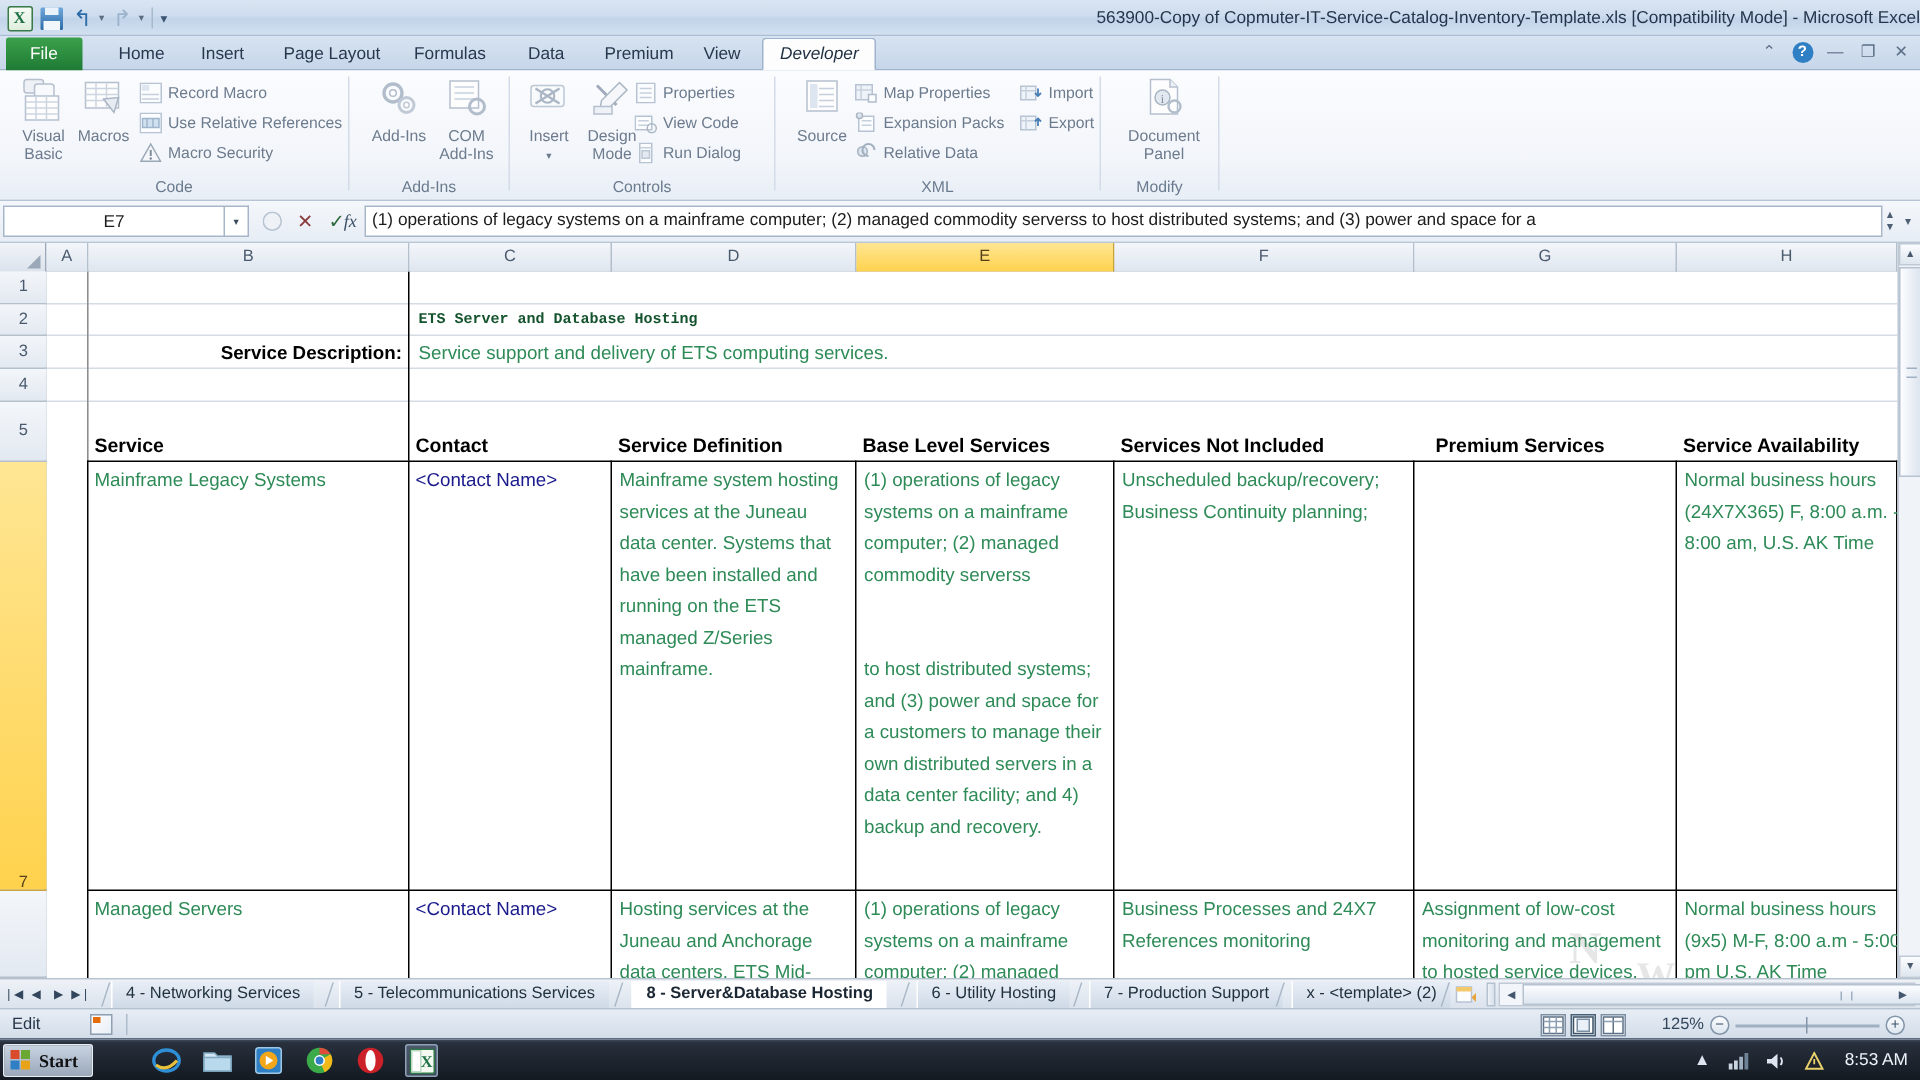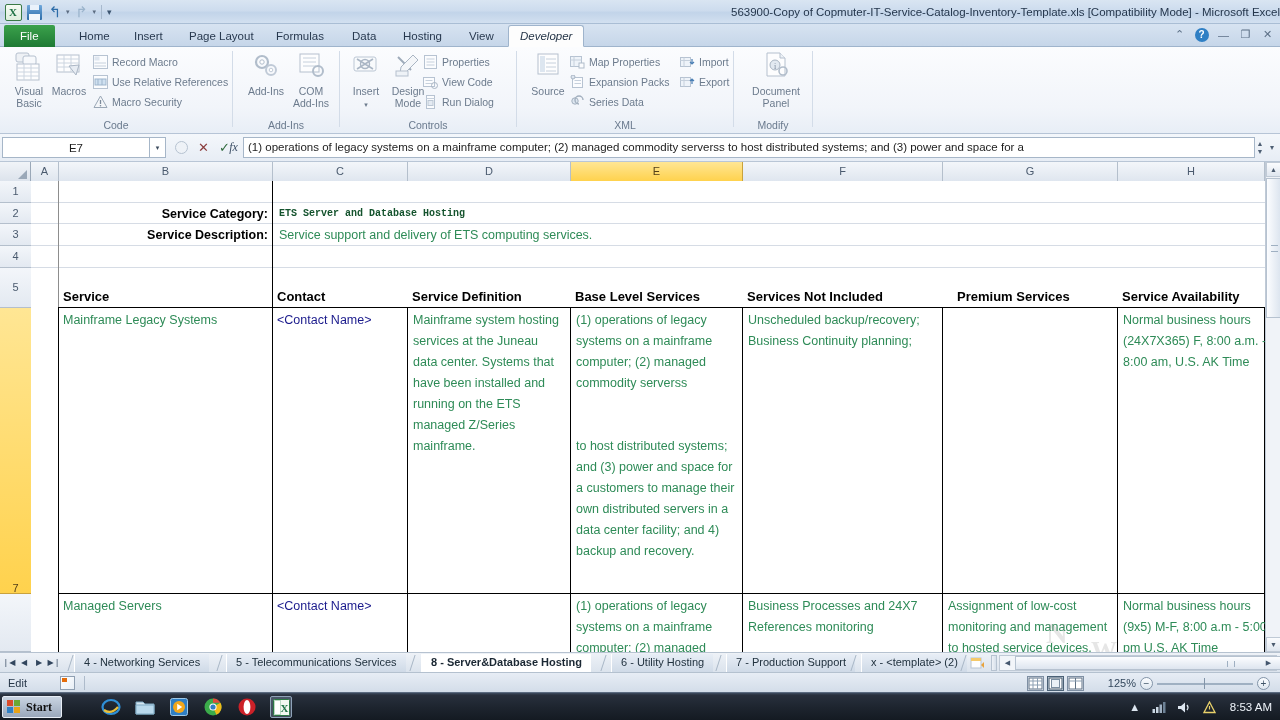--- a/index.html
+++ b/index.html
@@ -256,21 +256,21 @@
   <div id="title-text">563900-Copy of Copmuter-IT-Service-Catalog-Inventory-Template.xls [Compatibility Mode]  -  Microsoft Excel</div>
 </div>
 
 <div id="ribbontabs">
   <div class="rt file" style="left:4px;">File</div>
   <div class="rt" style="left:68px;">Home</div>
   <div class="rt" style="left:123px;">Insert</div>
   <div class="rt" style="left:178px;">Page Layout</div>
   <div class="rt" style="left:265px;">Formulas</div>
   <div class="rt" style="left:341px;">Data</div>
-  <div class="rt" style="left:392px;">Hosting</div>
+  <div class="rt" style="left:392px;">Premium</div>
   <div class="rt" style="left:458px;">View</div>
   <div class="rt active" style="left:508px;">Developer</div>
   <div id="helpgroup">
     <div class="hbtn">
         <span class="gl">⌃</span>
       </div>
     <div class="hbtn">
         <span class="circ-help">?</span>
       </div>
     <div class="hbtn">
@@ -487,21 +487,21 @@
       </span>
       <span>Expansion Packs</span>
     </div>
     <div class="smallrow" style="left:53px;top:45px;">
       <span class="ico">
         <svg width="15" height="14">
             <circle cx="5" cy="6" r="3.2" fill="#dde6f0" stroke="#a3b0bf"></circle>
             <path d="M9 9 a4 4 0 1 1 4 -4" fill="none" stroke="#a3b0bf" stroke-width="1.4"></path>
           </svg>
       </span>
-      <span>Series Data</span>
+      <span>Relative Data</span>
     </div>
     <div class="smallrow" style="left:163px;top:5px;">
       <span class="ico">
         <svg width="15" height="14">
             <rect x="0.5" y="2.5" width="10" height="9" fill="#eef3f9" stroke="#b7c3d2"></rect>
             <line x1="0.5" y1="5.5" x2="10.5" y2="5.5" stroke="#c6d0dc"></line>
             <line x1="4" y1="2.5" x2="4" y2="11.5" stroke="#c6d0dc"></line>
             <path d="M12 4 v5 M10 7 l2 2 2 -2" stroke="#4a7fb5" stroke-width="1.2" fill="none"></path>
           </svg>
       </span>
@@ -590,21 +590,20 @@
 
     <div class="glineH" style="left:0;top:21px;width:1249px;"></div>
     <div class="glineH" style="left:0;top:42px;width:1249px;"></div>
     <div class="glineH" style="left:0;top:64px;width:1249px;"></div>
     <div class="glineH" style="left:0;top:86px;width:1249px;"></div>
     <div class="glineV" style="left:27px;top:0;height:126px;"></div>
 
     <div class="vline" style="left:27px;top:0;height:126px;background:#8d8d8d;"></div>
     <div class="vline" style="left:241px;top:0;height:126px;"></div>
 
-    <div class="cell lbl-right" style="left:40px;top:23px;width:200px;">Service Category:</div>
     <div class="cell val-blue" style="left:245px;top:22px;width:700px;">ETS Server and Database Hosting</div>
     <div class="cell lbl-right" style="left:40px;top:44px;width:200px;">Service Description:</div>
     <div class="cell val-green" style="left:245px;top:44px;width:700px;">Service support and delivery of ETS computing services.</div>
 
     <div class="cell hdr-bold" style="left:29px;top:105px;width:210px;">Service</div>
     <div class="cell hdr-bold" style="left:243px;top:105px;width:160px;">Contact</div>
     <div class="cell hdr-bold" style="left:541px;top:105px;width:200px;">Base Level Services</div>
     <div class="cell hdr-bold" style="left:378px;top:105px;width:190px;">Service Definition</div>
     <div class="cell hdr-bold" style="left:713px;top:105px;width:230px;">Services Not Included</div>
     <div class="cell hdr-bold" style="left:923px;top:105px;width:180px;">Premium Services</div>
@@ -625,20 +624,21 @@
     <div class="cell contact" style="left:243px;top:129px;width:130px;">&lt;Contact Name&gt;</div>
     <div class="cell val-green" style="left:379px;top:129px;width:156px;white-space:normal;">Mainframe system hosting services at the Juneau data center. Systems that have been installed and running on the ETS managed Z/Series mainframe.</div>
     <div class="cell val-green" style="left:542px;top:129px;width:166px;white-space:normal;">(1) operations of legacy systems on a mainframe computer; (2) managed commodity serverss</div>
     <div class="cell val-green" style="left:542px;top:255px;width:166px;white-space:normal;">to host distributed systems; and (3) power and space for a customers to manage their own distributed servers in a data center facility; and 4) backup and recovery.</div>
     <div id="caret" style="left:712px;top:255px;height:0;"></div>
     <div class="cell val-green" style="left:714px;top:129px;width:192px;white-space:normal;">Unscheduled backup/recovery; Business Continuity planning;</div>
     <div class="cell val-green" style="left:1089px;top:129px;width:150px;white-space:normal;">Normal business hours (24X7X365) F,  8:00 a.m. - 8:00 am, U.S. AK Time</div>
 
     <div class="cell val-green" style="left:29px;top:415px;width:208px;">Managed Servers</div>
     <div class="cell contact" style="left:243px;top:415px;width:130px;">&lt;Contact Name&gt;</div>
+    <div class="cell val-green" style="left:379px;top:415px;width:156px;height:56px;white-space:normal;">Hosting services at the Juneau and Anchorage data centers. ETS Mid-</div>
     <div class="cell val-green" style="left:542px;top:415px;width:166px;height:56px;white-space:normal;">(1) operations of legacy systems on a mainframe computer; (2) managed</div>
     <div class="cell val-green" style="left:714px;top:415px;width:192px;height:56px;white-space:normal;">Business Processes and 24X7 References monitoring</div>
     <div class="cell val-green" style="left:914px;top:415px;width:168px;height:56px;white-space:normal;">Assignment of low-cost monitoring and management to hosted service devices.</div>
     <div class="cell val-green" style="left:1089px;top:415px;width:150px;height:56px;white-space:normal;">Normal business hours (9x5) M-F, 8:00 a.m - 5:00 pm U.S. AK Time</div>
 
     <div class="wm" style="left:1015px;top:435px;">N</div>
     <div class="wm" style="left:1060px;top:455px;font-size:26px;">W</div>
   </div>
 </div>
 

